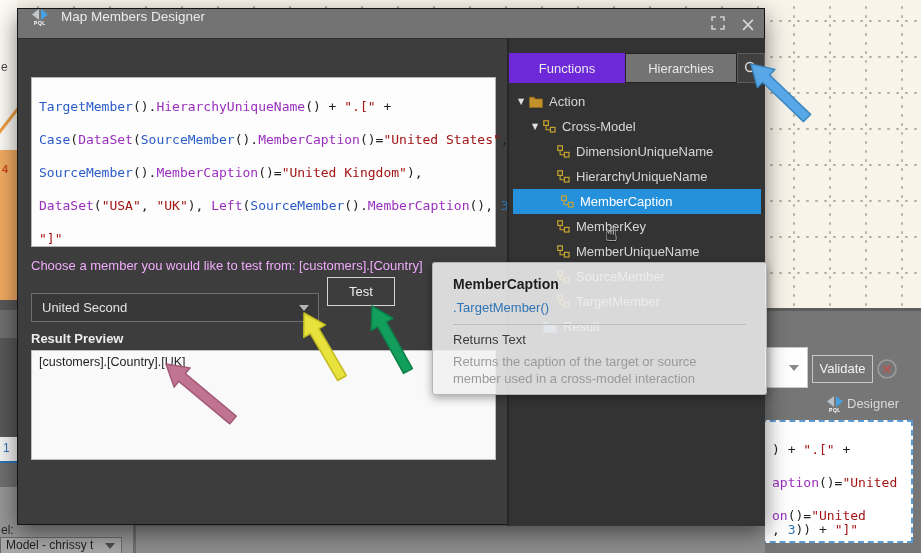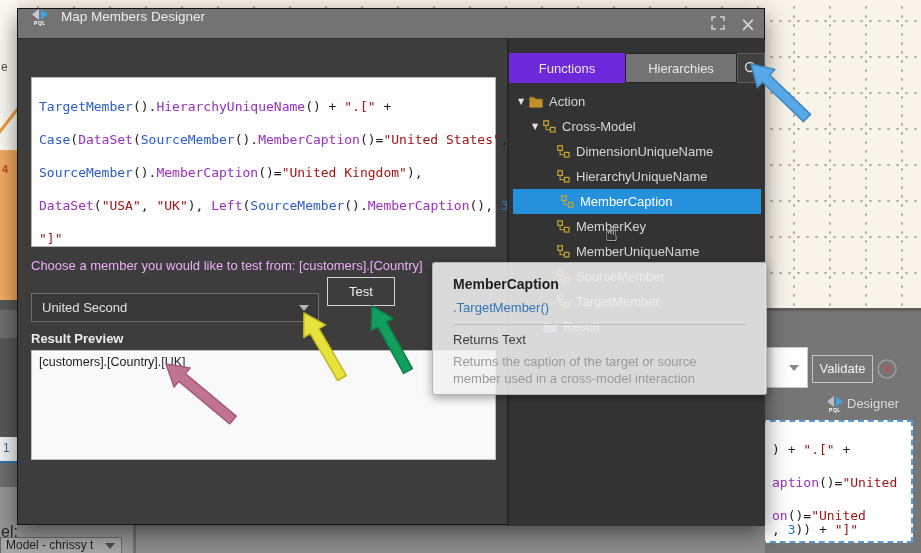--- a/index.html
+++ b/index.html
@@ -43,21 +43,21 @@
              border:2px dashed #5b9bd5;overflow:hidden;}
   .bgcode{font-family:"DejaVu Sans Mono",monospace;font-size:12px;line-height:16px;white-space:pre;}
   .bgcode-top{left:772px;top:426px;}
   .bgcode-bottom{left:772px;top:506px;}
   .dash-line{left:552px;top:543px;width:213px;height:0;border-top:2px dashed #5b9bd5;}
 
   
   .bottom-strip{left:0;top:525px;width:765px;height:28px;background:#979797;}
   .bottom-right{left:136px;top:525px;width:629px;height:28px;background:#8e8e8e;border-top:1px solid #7c7c7c;}
   .bottom-divider{left:133px;top:525px;width:3px;height:28px;background:#6f6f6f;}
-  .model-label{left:1px;top:523px;font-size:16px;color:#2b2b2b;}
+  .model-label{left:1px;top:523px;font-size:12px;color:#2b2b2b;}
   .model-select{left:0;top:537px;width:122px;height:17px;background:#a8a8a8;border:1px solid #6b6b6b;
                 color:#1f1f1f;font-size:12px;line-height:15px;padding-left:5px;}
   .model-select .caret{position:absolute;right:6px;top:5px;border-top-color:#4d4d4d;}
 
   
   .dialog{left:17px;top:8px;width:748px;height:517px;background:#3d3d3d;border:1px solid #141414;
           box-shadow:0 8px 22px rgba(0,0,0,.5);}
   .titlebar{position:absolute;left:0;top:0;width:100%;height:30px;background:#737373;
             border-bottom:1px solid #2e2e2e;display:flex;align-items:flex-start;}
   .pql-icon{display:inline-flex;flex-direction:column;align-items:center;width:22px;line-height:1;}

